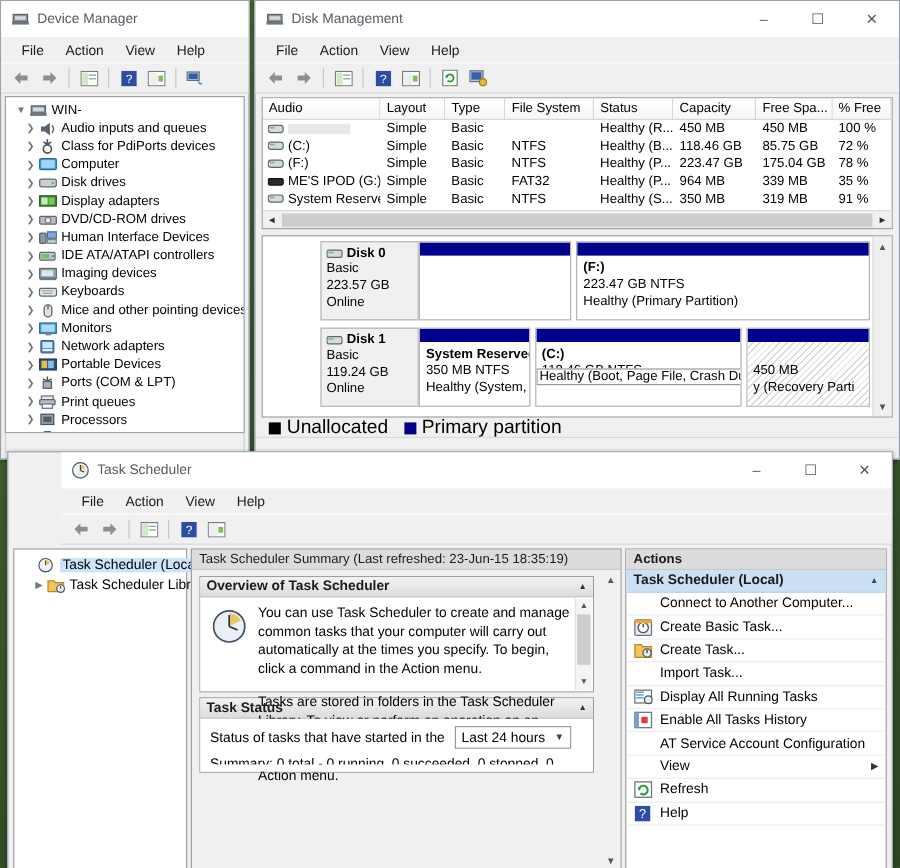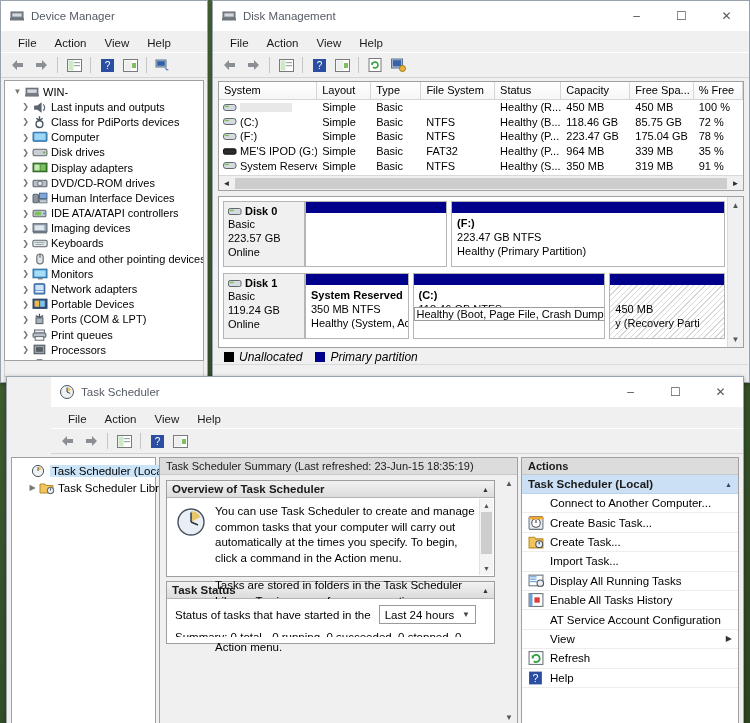--- a/index.html
+++ b/index.html
@@ -123,20 +123,21 @@
   .hscroll .arw {
     width: 15px; height: 14px; display: flex; align-items: center; justify-content: center;
     font-size: 8px; color: #303030;
   }
   .hscroll .thumb { flex: 1; height: 11px; background: #cdcdcd; margin: 0 1px; }
 
   .disk-panel {
     margin-top: 5px; height: 152px; background: #fff;
     border: 1px solid #a0a0a0; position: relative; overflow: hidden;
     display: flex;
+    padding-left: 44px;
   }
   .disk-scroll { position: absolute; right: 0; top: 0; bottom: 0; width: 16px; background: #f0f0f0; border-left: 1px solid #dcdcdc;}
   .disk-scroll .sb-arw { height: 16px; display:flex; align-items:center; justify-content:center; font-size: 8px; color: #555;}
   .disk-scroll .sb-arw.bot { position: absolute; bottom: 0; left: 0; right: 0;}
   .disk-rows { flex: 1; padding: 4px 18px 0 4px; }
   .disk-row { display: flex; height: 66px; margin-bottom: 6px; }
   .disk-info {
     width: 82px; flex: 0 0 82px;
     background: #f0f0f0; border: 1px solid #b5b5b5;
     padding: 3px 0 0 4px;
@@ -156,23 +157,22 @@
     flex: 1;
     background: repeating-linear-gradient(135deg,#ffffff 0 3px,#d8d8d8 3px 4px);
   }
   .selected-label {
     position: absolute; background: #fff;
     border: 1px solid #9a9a9a; padding: 0 2px;
     font-size: 11px; white-space: nowrap; color:#000;
   }
   .legend {
     height: 18px; display: flex; align-items: center; gap: 5px;
-    padding-left: 6px; font-size: 12px; color: #000;
+    padding-left: 6px; font-size: 16px; color: #000;
     background: #f0f0f0;
-    font-style: italic;
   }
   .legend .sw { width: 10px; height: 10px; display: inline-block; }
   .dmg-status {
     position: absolute; left: 1px; right: 1px; bottom: 1px; height: 17px;
     background: #f0f0f0; border-top: 1px solid #dadada;
   }
 
   
   #tasksched { left: 6px; top: 376px; width: 738px; height: 408px; padding-left: 44px; }
   .ts-body {
@@ -341,21 +341,21 @@
             <rect x="1" y="8.6" width="13" height="2.2" fill="#6f767e"></rect>
           </svg>
           <span>WIN-</span>
         </div>
         <div class="tree-row child">
           <span class="chev">❯</span>
           <svg class="tico" viewBox="0 0 15 13">
             <path d="M2 5 h3 L9 2 v10 L5 9 H2 Z" fill="#5a6570"></path>
             <path d="M10.5 4 a4 4 0 0 1 0 6" stroke="#5a6570" fill="none" stroke-width="1.1"></path>
           </svg>
-          <span>Last inputs and outputs</span>
+          <span>Audio inputs and queues</span>
         </div>
         <div class="tree-row child">
           <span class="chev">❯</span>
           <svg class="tico" viewBox="0 0 15 13">
             <path d="M7 1 v4 M4 3 l3 2 M10 3 l-3 2" stroke="#4a5560" stroke-width="1.3" fill="none"></path>
             <circle cx="7" cy="8.5" r="3.2" fill="none" stroke="#4a5560" stroke-width="1.3"></circle>
           </svg>
           <span>Class for PdiPorts devices</span>
         </div>
         <div class="tree-row child">
@@ -567,21 +567,21 @@
           <rect x="0.5" y="1" width="11" height="9" fill="#b8c6d6" stroke="#5c7390"></rect>
           <rect x="1.8" y="2.2" width="8.4" height="6.2" fill="#3a62a8"></rect>
           <circle cx="11.5" cy="10.5" r="3" fill="#e8b53a" stroke="#a07a10"></circle>
         </svg>
     </div>
   </div>
 
   <div class="dmg-body">
     <div class="vol-panel">
       <div class="vol-head" id="vol-head">
-          <div class="vh" style="width:104px">System</div>
+          <div class="vh" style="width:104px">Audio</div>
           <div class="vh" style="width:57px">Layout</div>
           <div class="vh" style="width:53px">Type</div>
           <div class="vh" style="width:78px">File System</div>
           <div class="vh" style="width:70px">Status</div>
           <div class="vh" style="width:73px">Capacity</div>
           <div class="vh" style="width:67px">Free Spa...</div>
           <div class="vh" style="width:52px">% Free</div>
         </div>
       <div id="vol-rows">
           <div class="vol-row">

